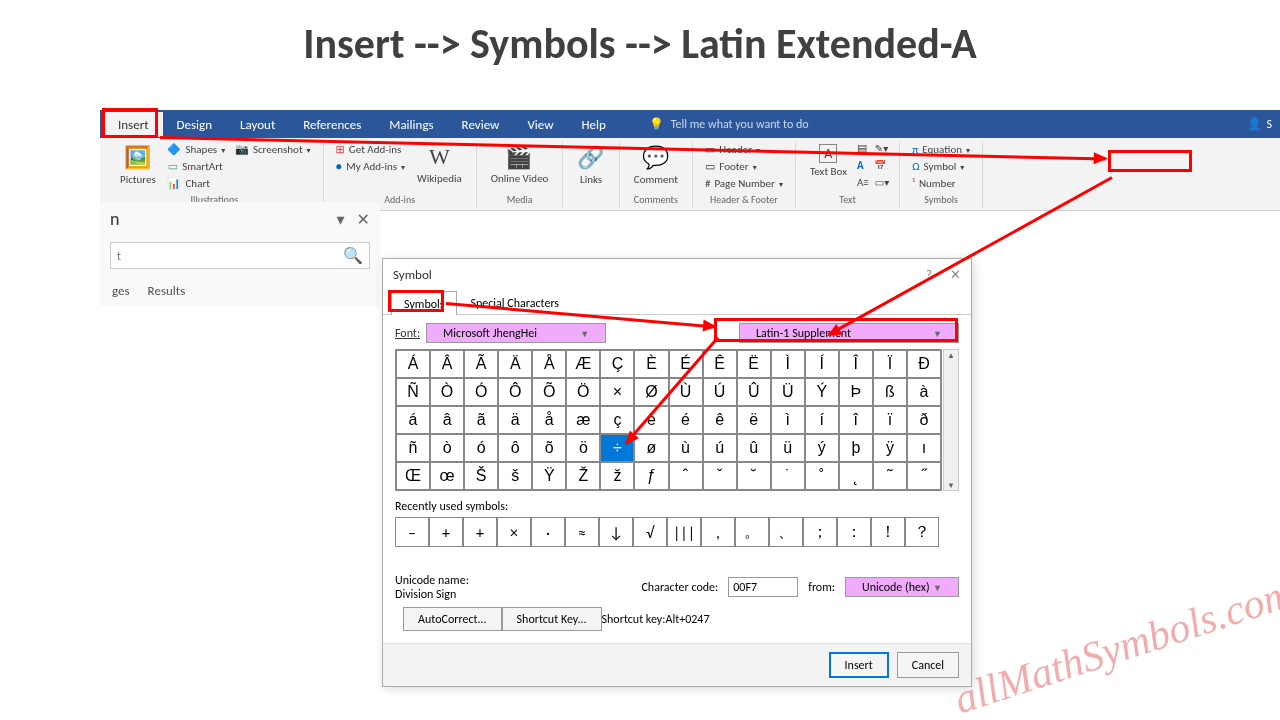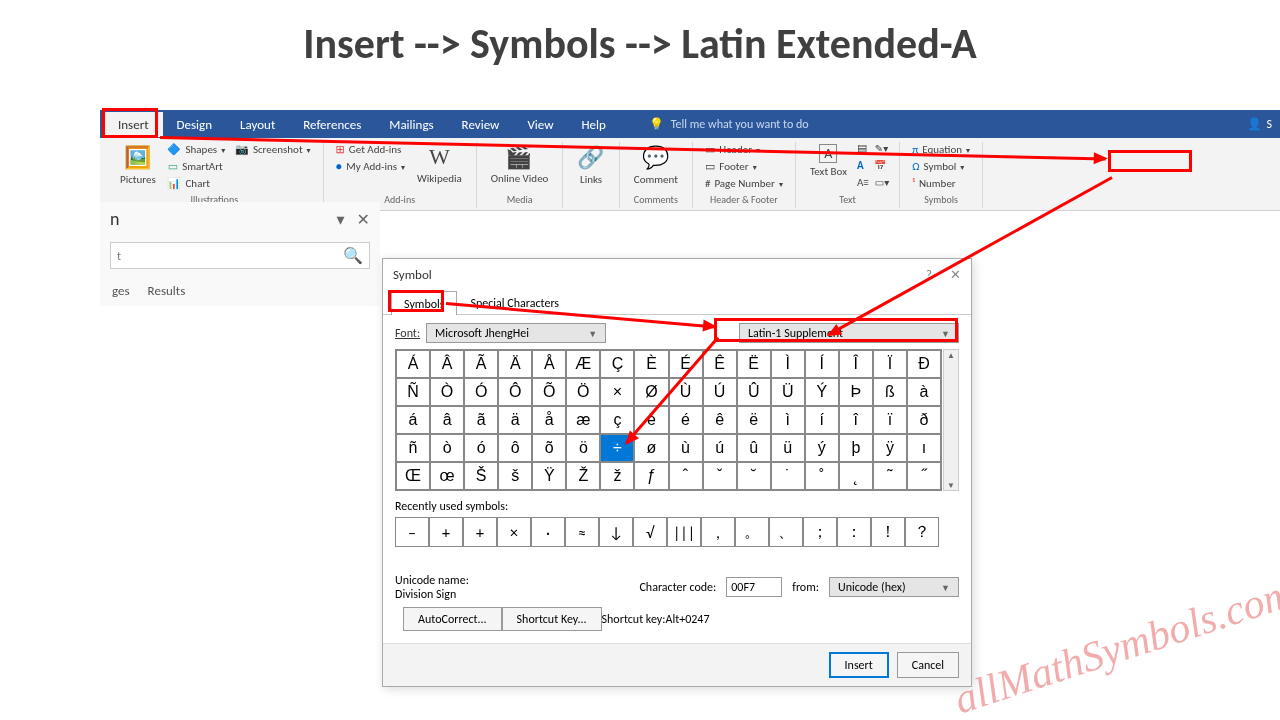--- a/index.html
+++ b/index.html
@@ -34,31 +34,31 @@
 
 .dialog { position: absolute; top: 258px; left: 382px; width: 590px; background: #fff; border: 1px solid #aaa; box-shadow: 2px 2px 10px rgba(0,0,0,0.15); }
 .dlg-title { display: flex; justify-content: space-between; padding: 8px 10px; font-size: 13px; color: #333; }
 .dlg-close-group { display: flex; gap: 18px; color: #888; }
 .dlg-tabs { display: flex; border-bottom: 1px solid #ccc; padding: 0 8px; font-size: 12px; }
 .dlg-tab { padding: 5px 12px 4px; border: 1px solid transparent; border-bottom: none; cursor: pointer; }
 .dlg-tab.active { border-color: #aaa; background: #fff; position: relative; top: 1px; }
 .dlg-content { padding: 8px 12px 12px; font-size: 12px; }
 .dlg-row { display: flex; align-items: center; gap: 6px; margin-bottom: 6px; }
 .dlg-row label { color: #333; text-decoration: underline; }
-.combo { border: 1px solid #999; background: #e5e5e5; padding: 2px 8px; display: flex; align-items: center; justify-content: space-between; }
+.combo { border: 1px solid #999; background: #f0abfc; padding: 2px 16px; display: flex; align-items: center; justify-content: space-between; }
 .combo .chev { color: #666; font-size: 9px; }
 .char-grid { border: 1px solid #888; display: grid; grid-template-columns: repeat(16, 1fr); position: relative; }
 .char-cell { border: 1px solid #888; height: 28px; display: flex; align-items: center; justify-content: center; font-size: 16px; cursor: pointer; background: #fff; font-family: 'Microsoft JhengHei', sans-serif; }
 .char-cell.selected { background: #0078d7; color: #fff; }
 .grid-scroll { position: absolute; right: -17px; top: 0; bottom: 0; width: 16px; background: #f0f0f0; border: 1px solid #ccc; display: flex; flex-direction: column; justify-content: space-between; align-items: center; font-size: 8px; color: #666; }
 .recent-row { display: flex; margin-top: 4px; }
 .recent-cell { border: 1px solid #888; width: 34px; height: 30px; display: flex; align-items: center; justify-content: center; font-size: 16px; background: #fff; cursor: pointer; }
 .dlg-info-row { display: flex; align-items: center; gap: 10px; margin-top: 26px; }
 .dlg-info-row .spacer { flex: 1; }
-.txtbox { border: 1px solid #999; padding: 2px 4px; width: 56px; font-size: 12px; }
+.txtbox { border: 1px solid #999; padding: 2px 4px; width: 70px; font-size: 12px; }
 .dlg-btn-row { display: flex; margin-top: 6px; align-items: center; margin-left: 8px; }
 .win-btn { border: 1px solid #999; background: #f5f5f5; padding: 4px 14px; font-size: 12px; cursor: pointer; }
 .dlg-footer { display: flex; justify-content: flex-end; gap: 8px; padding: 8px 12px; border-top: 1px solid #ddd; background: #f3f3f3; }
 .win-btn.primary { border: 2px solid #0078d7; }
 
 .highlight-box { position: absolute; border: 3px solid #ff0000; pointer-events: none; }
 .arrow-line { position: absolute; background: #ff0000; height: 3px; transform-origin: left center; pointer-events: none; }
 .arrow-line::after { content: ''; position: absolute; right: -2px; top: -5px; border-left: 14px solid #ff0000; border-top: 6px solid transparent; border-bottom: 6px solid transparent; }
 
 .watermark { position: absolute; bottom: 50px; right: -20px; font-size: 42px; font-style: italic; color: rgba(228,70,70,0.45); transform: rotate(-18deg); font-family: 'Brush Script MT', cursive; pointer-events: none; }
@@ -383,21 +383,21 @@
       </div>
     <div class="dlg-info-row">
       <div>
         <div>Unicode name:</div>
         <div>Division Sign</div>
       </div>
       <div class="spacer"></div>
       <label>Character code:</label>
       <input class="txtbox" value="00F7" style="">
       <label>from:</label>
-      <div class="combo" style="width:130px">
+      <div class="combo" style="width:114px">
           <span>Unicode (hex)</span>
           <span class="chev">▼</span>
         </div>
     </div>
     <div class="dlg-btn-row">
       <button class="win-btn">AutoCorrect...</button>
       <button class="win-btn">Shortcut Key...</button>
       <span>Shortcut key:</span>
       <span>Alt+0247</span>
     </div>

